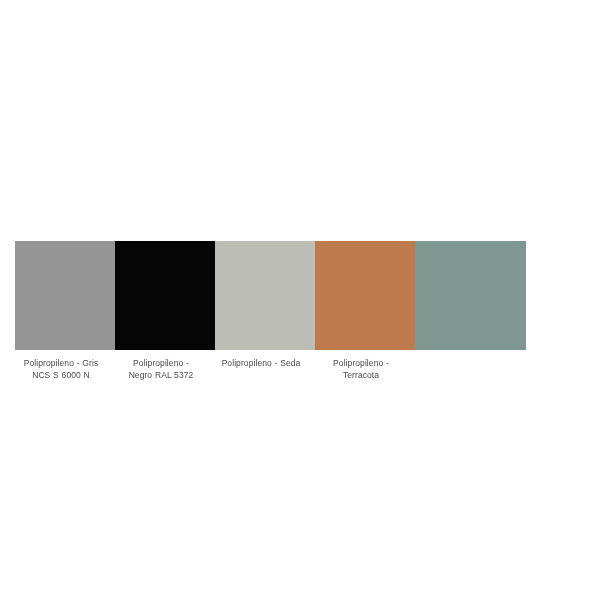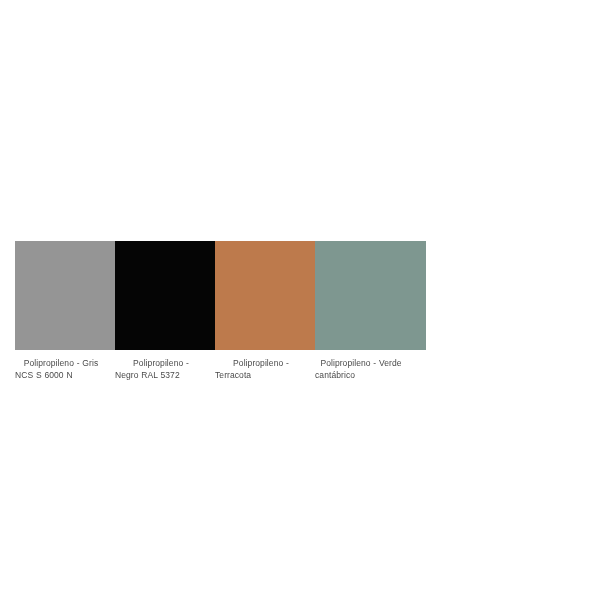--- a/index.html
+++ b/index.html
@@ -57,21 +57,21 @@
     letter-spacing: 0.08px;
     word-spacing: 0.3px;
     padding-right: 4px;
   }
 
   
   .caption-line {
     display: block;
   }
   .caption-line.cont {
-    text-align: left;
+    text-align: center;
   }
 </style>
 </head>
 <body style="background-color: rgb(255, 255, 255);">
 
 <div class="page" style="background-color: rgb(255, 255, 255);">
 
   <div class="swatch-strip">
 
     <div class="swatch-cell">
@@ -83,32 +83,35 @@
     </div>
 
     <div class="swatch-cell">
       <div class="swatch-chip" style="background-color: rgb(5, 5, 5);"></div>
       <div class="swatch-caption" style="color: rgb(74, 74, 74);">
         <span class="caption-line">Polipropileno -</span>
         <span class="caption-line cont">Negro RAL 5372</span>
       </div>
     </div>
 
+    <div class="swatch-cell">
+      <div class="swatch-chip" style="background-color: rgb(188, 189, 181);"></div>
+      <div class="swatch-caption" style="color: rgb(74, 74, 74);">
+        <span class="caption-line">Polipropileno - Seda</span>
+
+      </div>
+    </div>
 
     <div class="swatch-cell">
       <div class="swatch-chip" style="background-color: rgb(189, 122, 76);"></div>
       <div class="swatch-caption" style="color: rgb(74, 74, 74);">
         <span class="caption-line">Polipropileno -</span>
         <span class="caption-line cont">Terracota</span>
       </div>
     </div>
 
     <div class="swatch-cell">
       <div class="swatch-chip" style="background-color: rgb(126, 151, 144);"></div>
-      <div class="swatch-caption" style="color: rgb(74, 74, 74);">
-        <span class="caption-line">Polipropileno - Verde</span>
-        <span class="caption-line cont">cantábrico</span>
-      </div>
     </div>
 
   </div>
 
 </div>
 
 </body></html>

